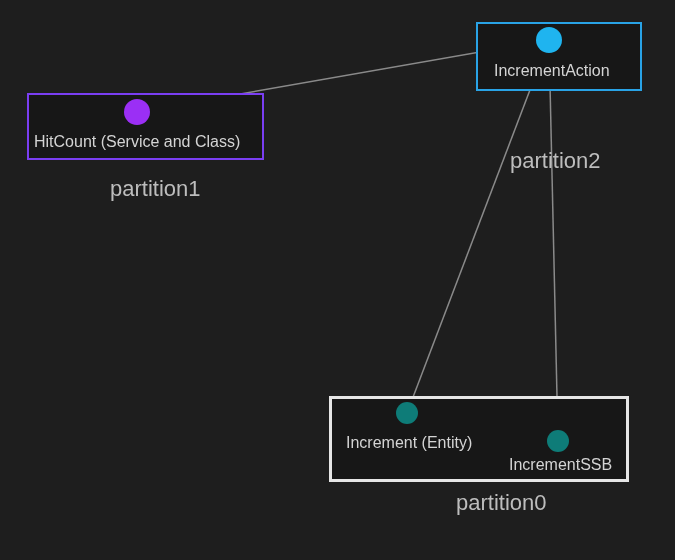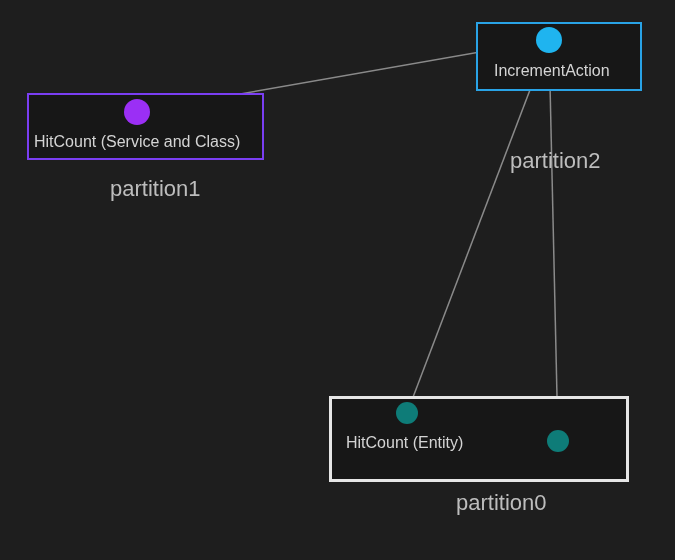--- a/index.html
+++ b/index.html
@@ -88,17 +88,18 @@
   <div id="p0" class="partition"></div>
   <div id="p0lbl" class="partition-label">partition0</div>
 
   <div id="n-hitcount" class="node"></div>
   <div id="n-hitcount-lbl" class="node-label">HitCount (Service and Class)</div>
 
   <div id="n-increment-action" class="node"></div>
   <div id="n-increment-action-lbl" class="node-label">IncrementAction</div>
 
   <div id="n-increment-entity" class="node"></div>
-  <div id="n-increment-entity-lbl" class="node-label">HitCount (Entity)</div>
+  <div id="n-increment-entity-lbl" class="node-label">Increment (Entity)</div>
 
   <div id="n-increment-ssb" class="node"></div>
+  <div id="n-increment-ssb-lbl" class="node-label">IncrementSSB</div>
 
 </div>
 
 </body></html>

